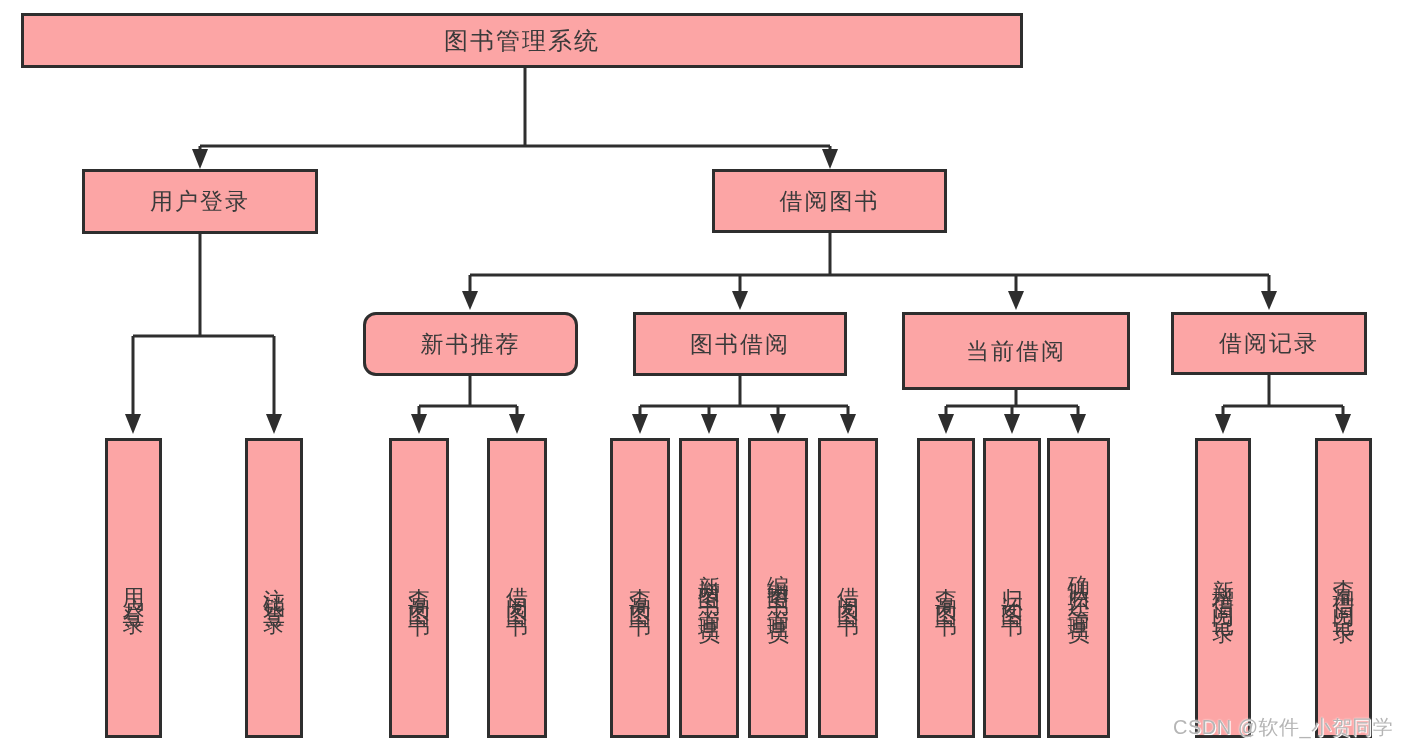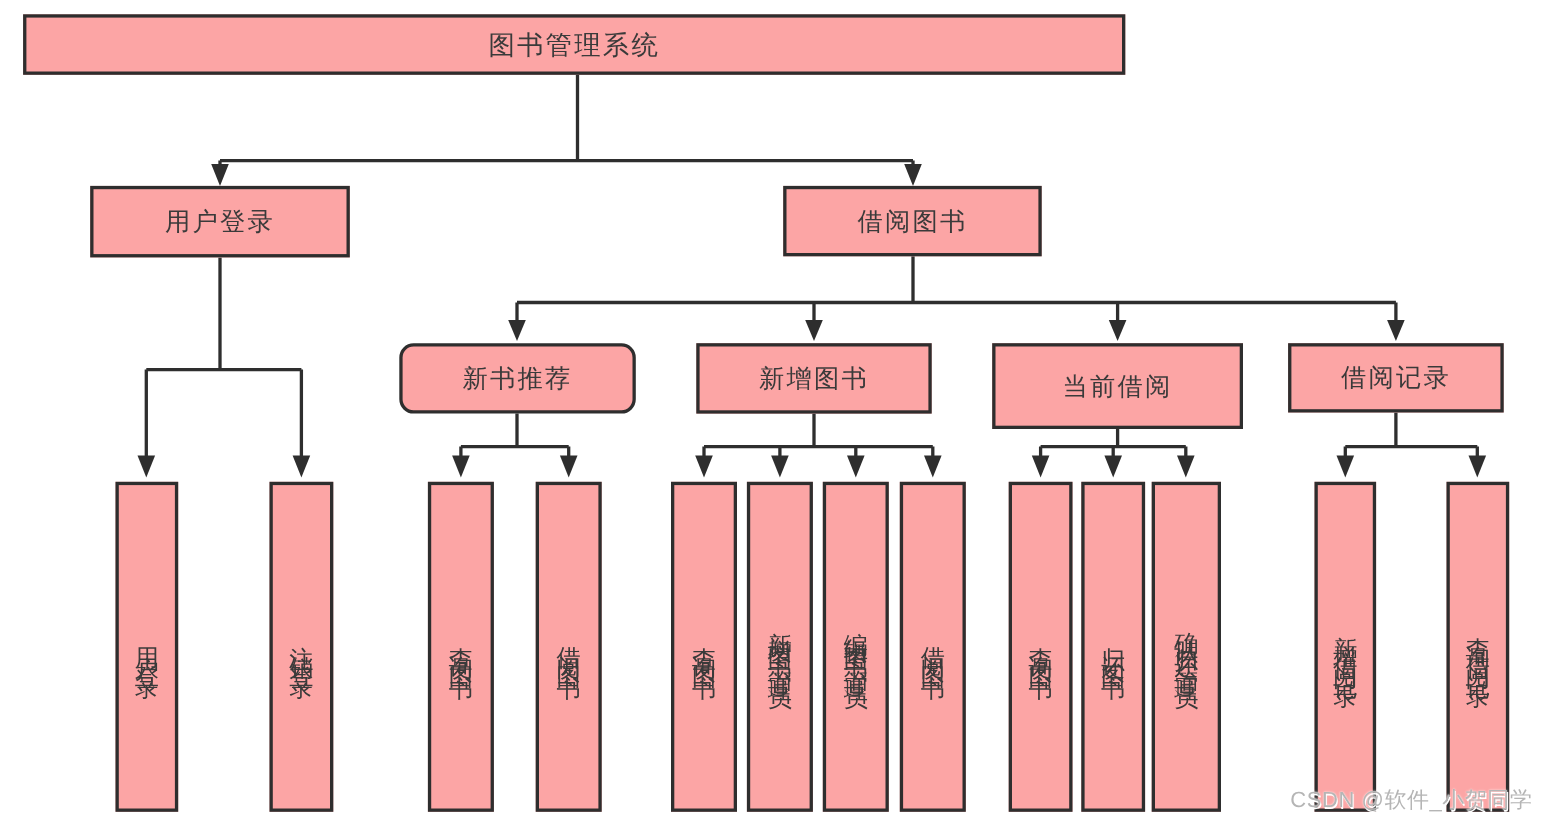--- a/index.html
+++ b/index.html
@@ -75,21 +75,21 @@
     <polygon points="1335,414 1351,414 1343,434"></polygon>
   </g>
 </svg>
 
 <div class="node hnode root-node" style="left:21px; top:13px; width:1002px; height:55px;">图书管理系统</div>
 
 <div class="node hnode" style="left:82px; top:169px; width:236px; height:65px;">用户登录</div>
 <div class="node hnode" style="left:712px; top:169px; width:235px; height:64px;">借阅图书</div>
 
 <div class="node hnode" style="left:363px; top:312px; width:215px; height:64px;border-radius:13px;">新书推荐</div>
-<div class="node hnode" style="left:633px; top:312px; width:214px; height:64px;">新增图书</div>
+<div class="node hnode" style="left:633px; top:312px; width:214px; height:64px;">图书借阅</div>
 <div class="node hnode" style="left:902px; top:312px; width:228px; height:78px;">当前借阅</div>
 <div class="node hnode" style="left:1171px; top:312px; width:196px; height:63px;">借阅记录</div>
 
 <div class="node vnode" style="left:105px; top:438px; width:57px; height:300px;">
   <span>用户登录</span>
 </div>
 <div class="node vnode" style="left:245px; top:438px; width:58px; height:300px;">
   <span>注销登录</span>
 </div>
 

